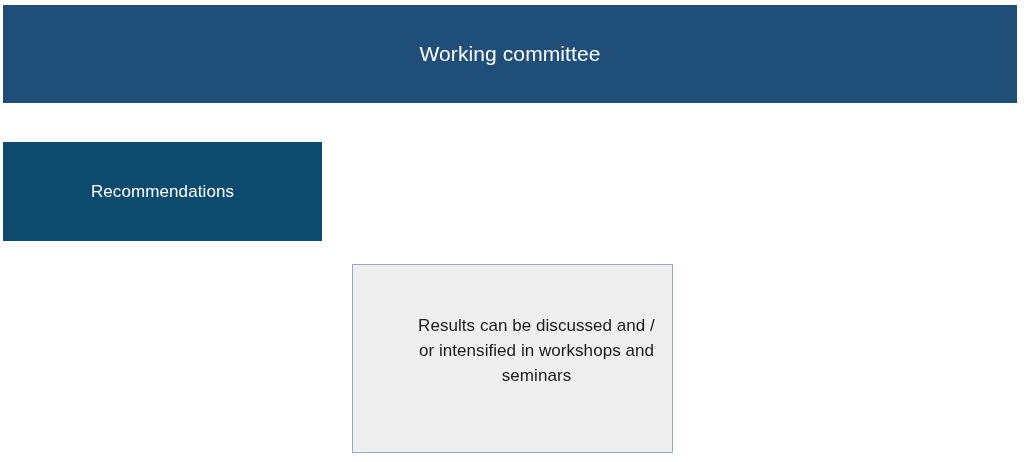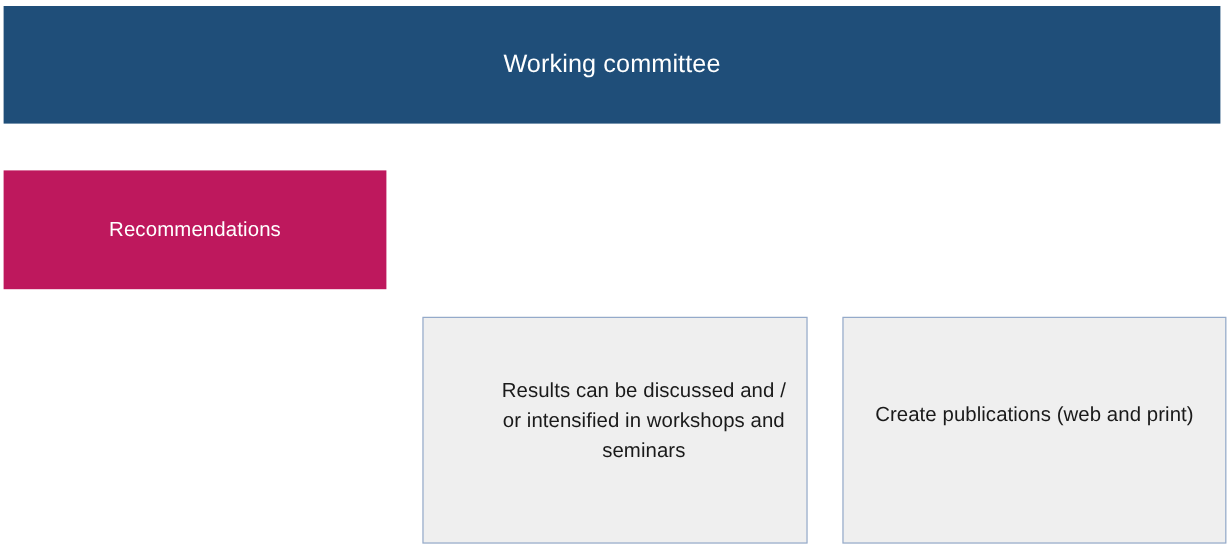--- a/index.html
+++ b/index.html
@@ -51,21 +51,21 @@
     position: absolute;
   }
   .col-0 { left: 3px;   width: 319px; }
   .col-1 { left: 352px; width: 321px; }
   .col-2 { left: 702px; width: 320px; }
 
   
   .cat-header {
     top: 142px;
     height: 99px;
-    background: #be185d;
+    background: #0c4a6e;
     box-sizing: border-box;
     display: flex;
     align-items: center;
     justify-content: center;
     padding: 0 8px;
   }
   .cat-header-label {
     color: #ffffff;
     font-size: 17px;
     line-height: 1.25;
@@ -110,17 +110,14 @@
   </div>
 
   <div class="col col-0 cat-header">
     <span class="cat-header-label">Recommendations</span>
   </div>
 
   <div class="col col-1 desc-box desc-1">
     <span class="desc-text">Results can be discussed and / or intensified in workshops and seminars</span>
   </div>
 
-  <div class="col col-2 desc-box desc-2">
-    <span class="desc-text">Create publications (web and print)</span>
-  </div>
 
 </div>
 
 </body></html>

